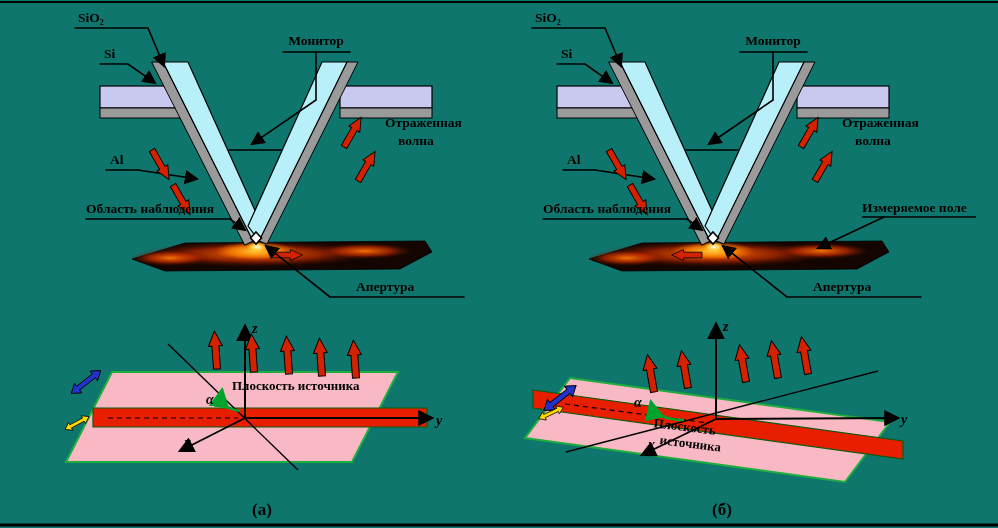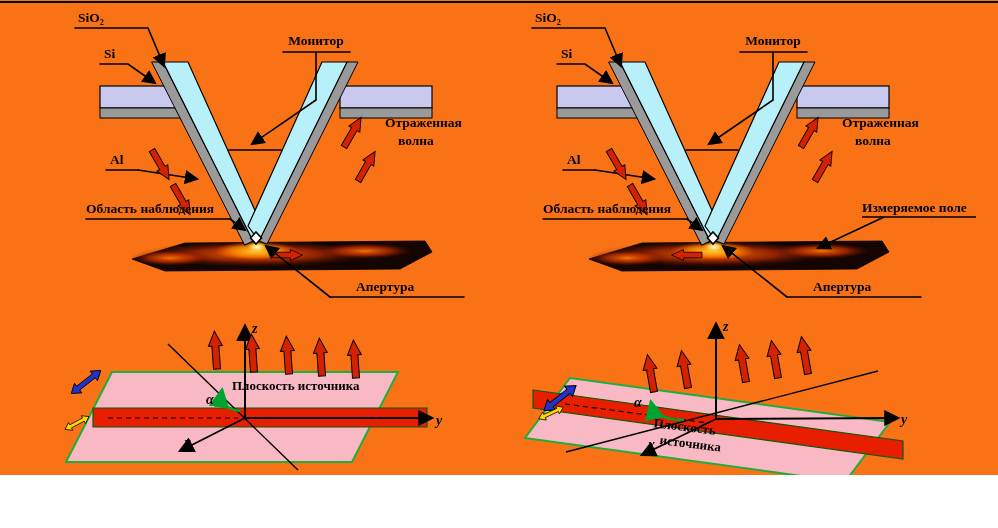--- a/index.html
+++ b/index.html
@@ -1,16 +1,16 @@
 <!DOCTYPE html>
 <html><head>
 <meta charset="utf-8">
 <style>
   html,body { margin:0; padding:0; background:#ffffff; }
-  .figure { position:relative; width:998px; height:475px; background:#f97316; overflow:hidden; }
+  .figure { position:relative; width:998px; height:528px; background:#0f766e; overflow:hidden; }
   svg { position:absolute; left:0; top:0; }
   text { font-family:"Liberation Serif", serif; font-weight:bold; fill:#000; }
   .t  { font-size:13.5px; }
   .tc { text-anchor:middle; }
   .ital { font-style:italic; font-size:14px; }
   .cap { font-size:17px; text-anchor:middle; }
   .pl { font-size:13px; }
 </style>
 </head>
 <body>

